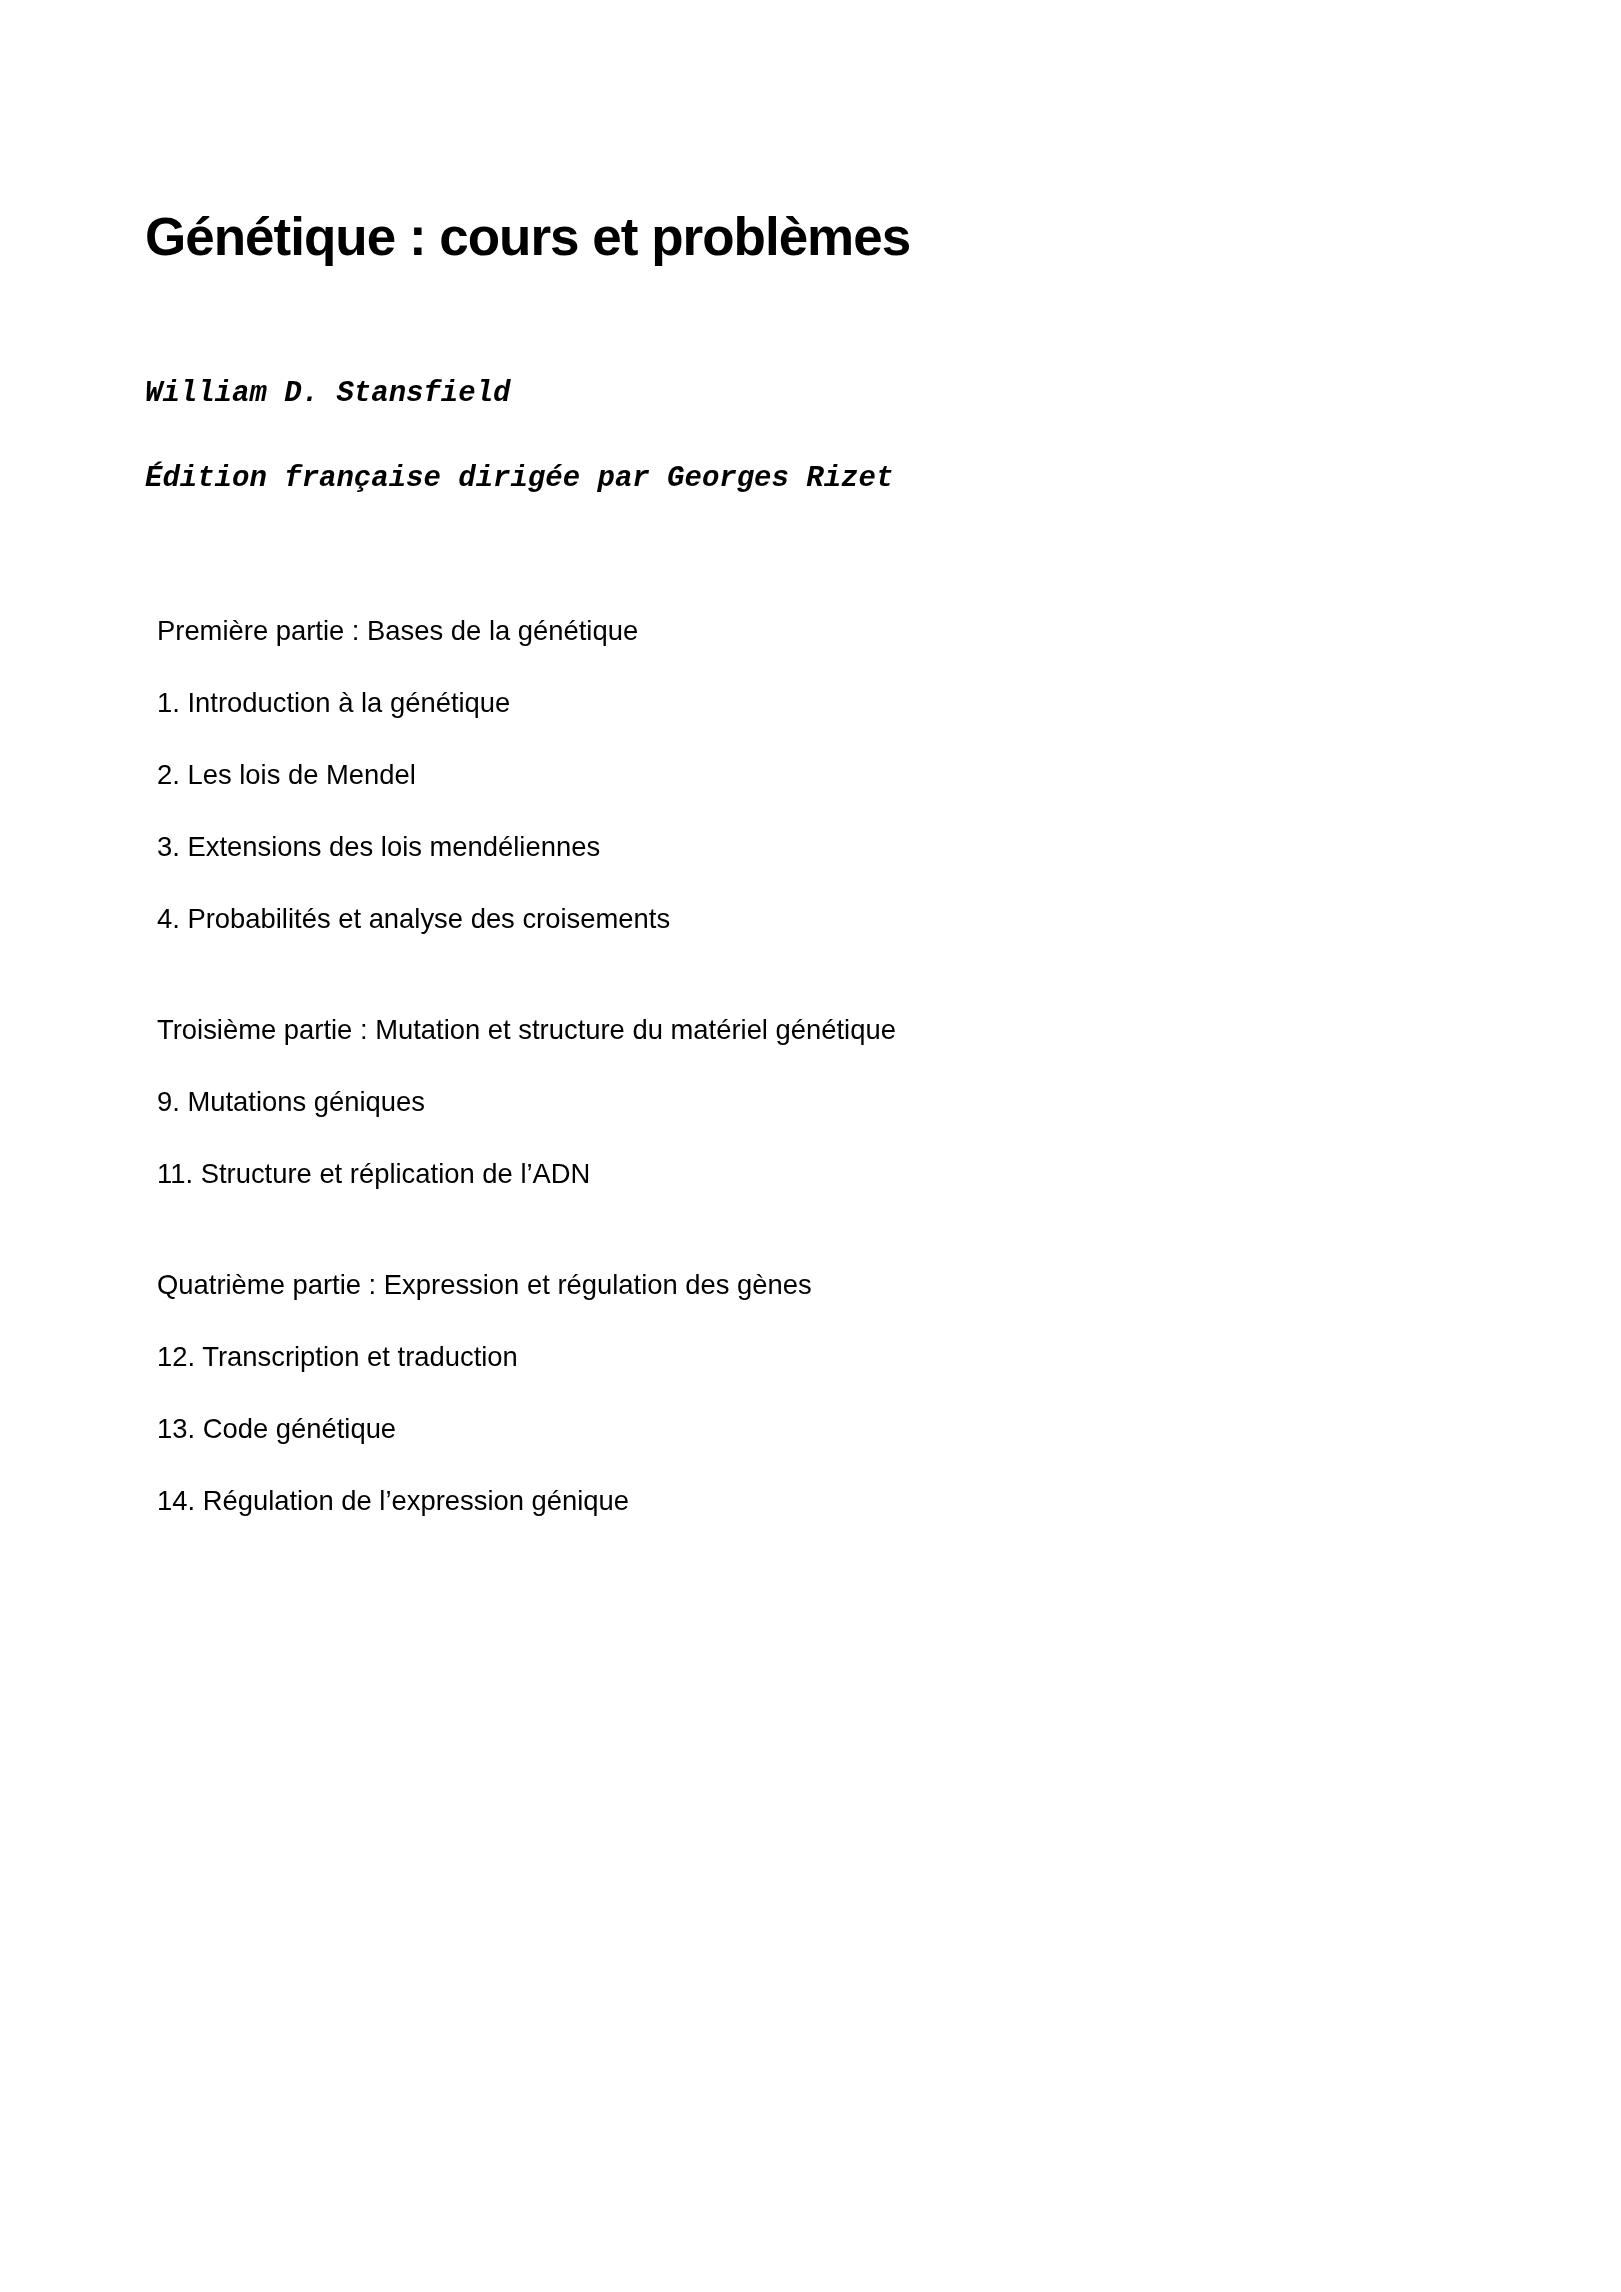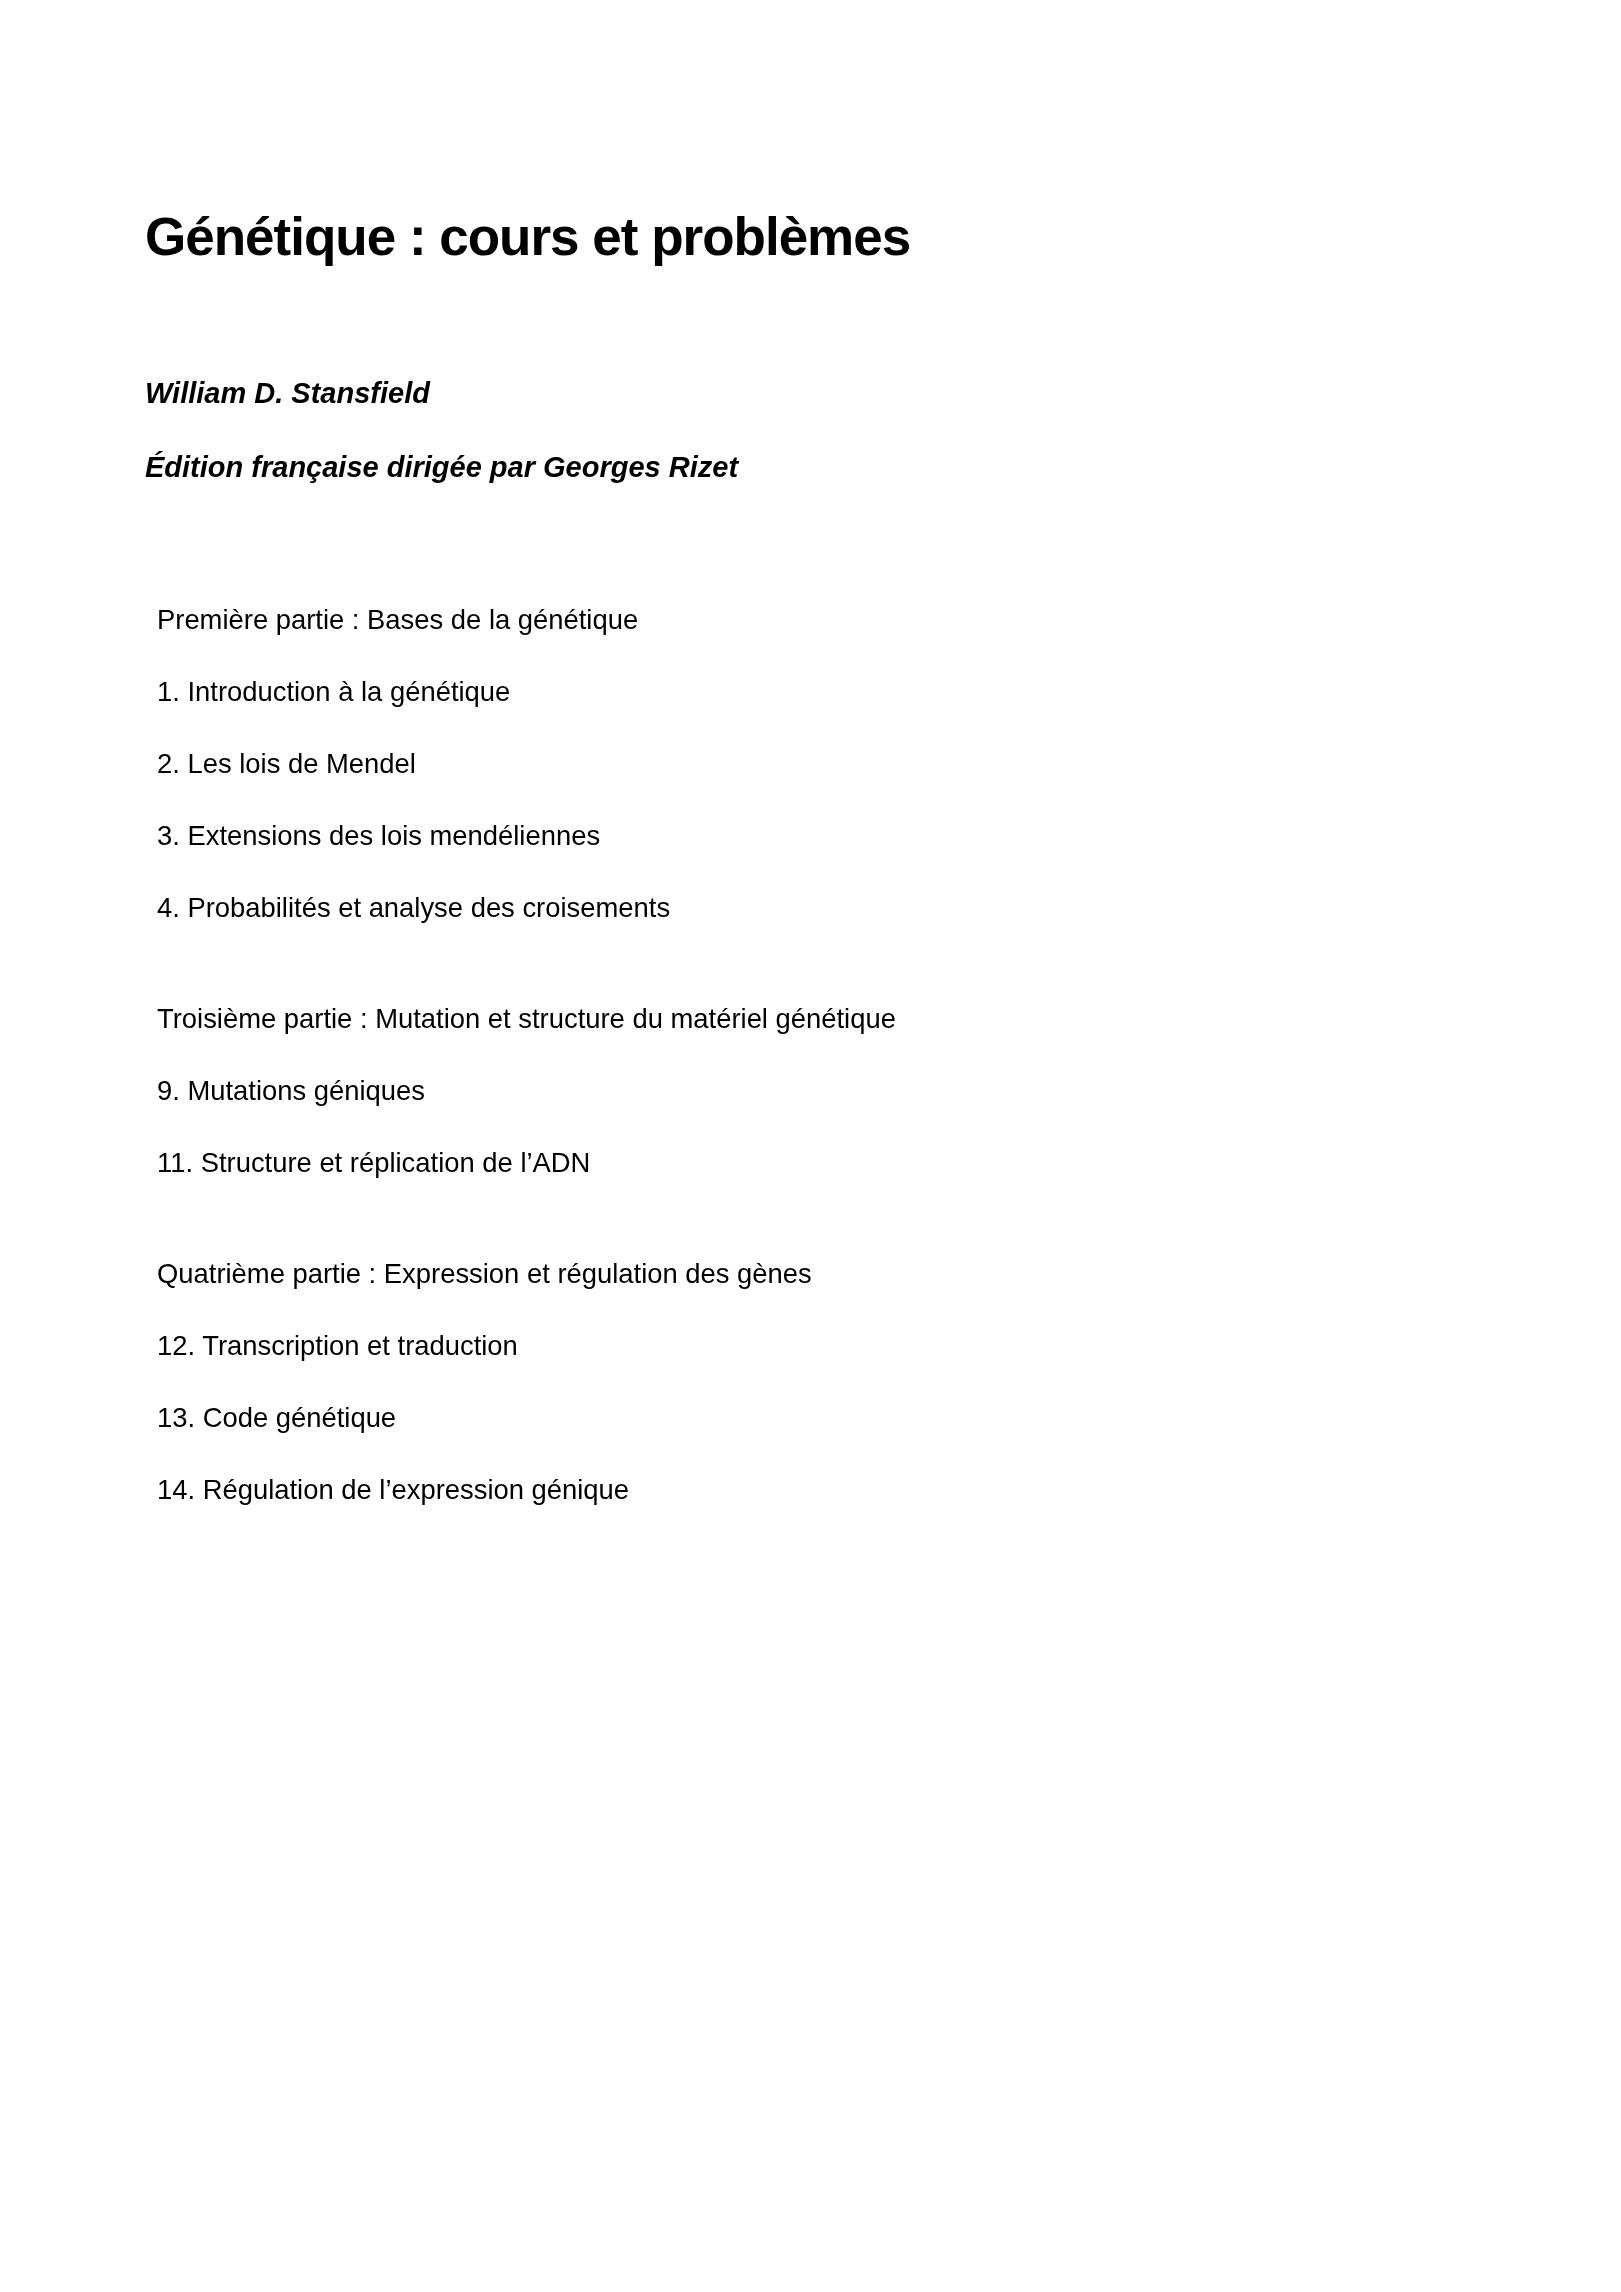--- a/index.html
+++ b/index.html
@@ -26,23 +26,24 @@
     letter-spacing: -1px;
     white-space: nowrap;
   }
   .author-line {
     margin: 0;
     font-size: 29px;
     line-height: 37px;
     font-weight: bold;
     font-style: italic;
     white-space: nowrap;
+    font-family: Liberation Mono, monospace;
   }
   .author-line.first { margin-top: 110px; }
-  .author-line.second { margin-top: 37px; }
+  .author-line.second { margin-top: 48px; }
   .toc { margin: 12px; padding: 0; }
   .toc-heading {
     margin: 76px 0 0 0;
     font-size: 27.4px;
     line-height: 35px;
     font-weight: normal;
     white-space: nowrap;
   }
   .toc-section.first .toc-heading { margin-top: 116px; }
   .toc-item {

